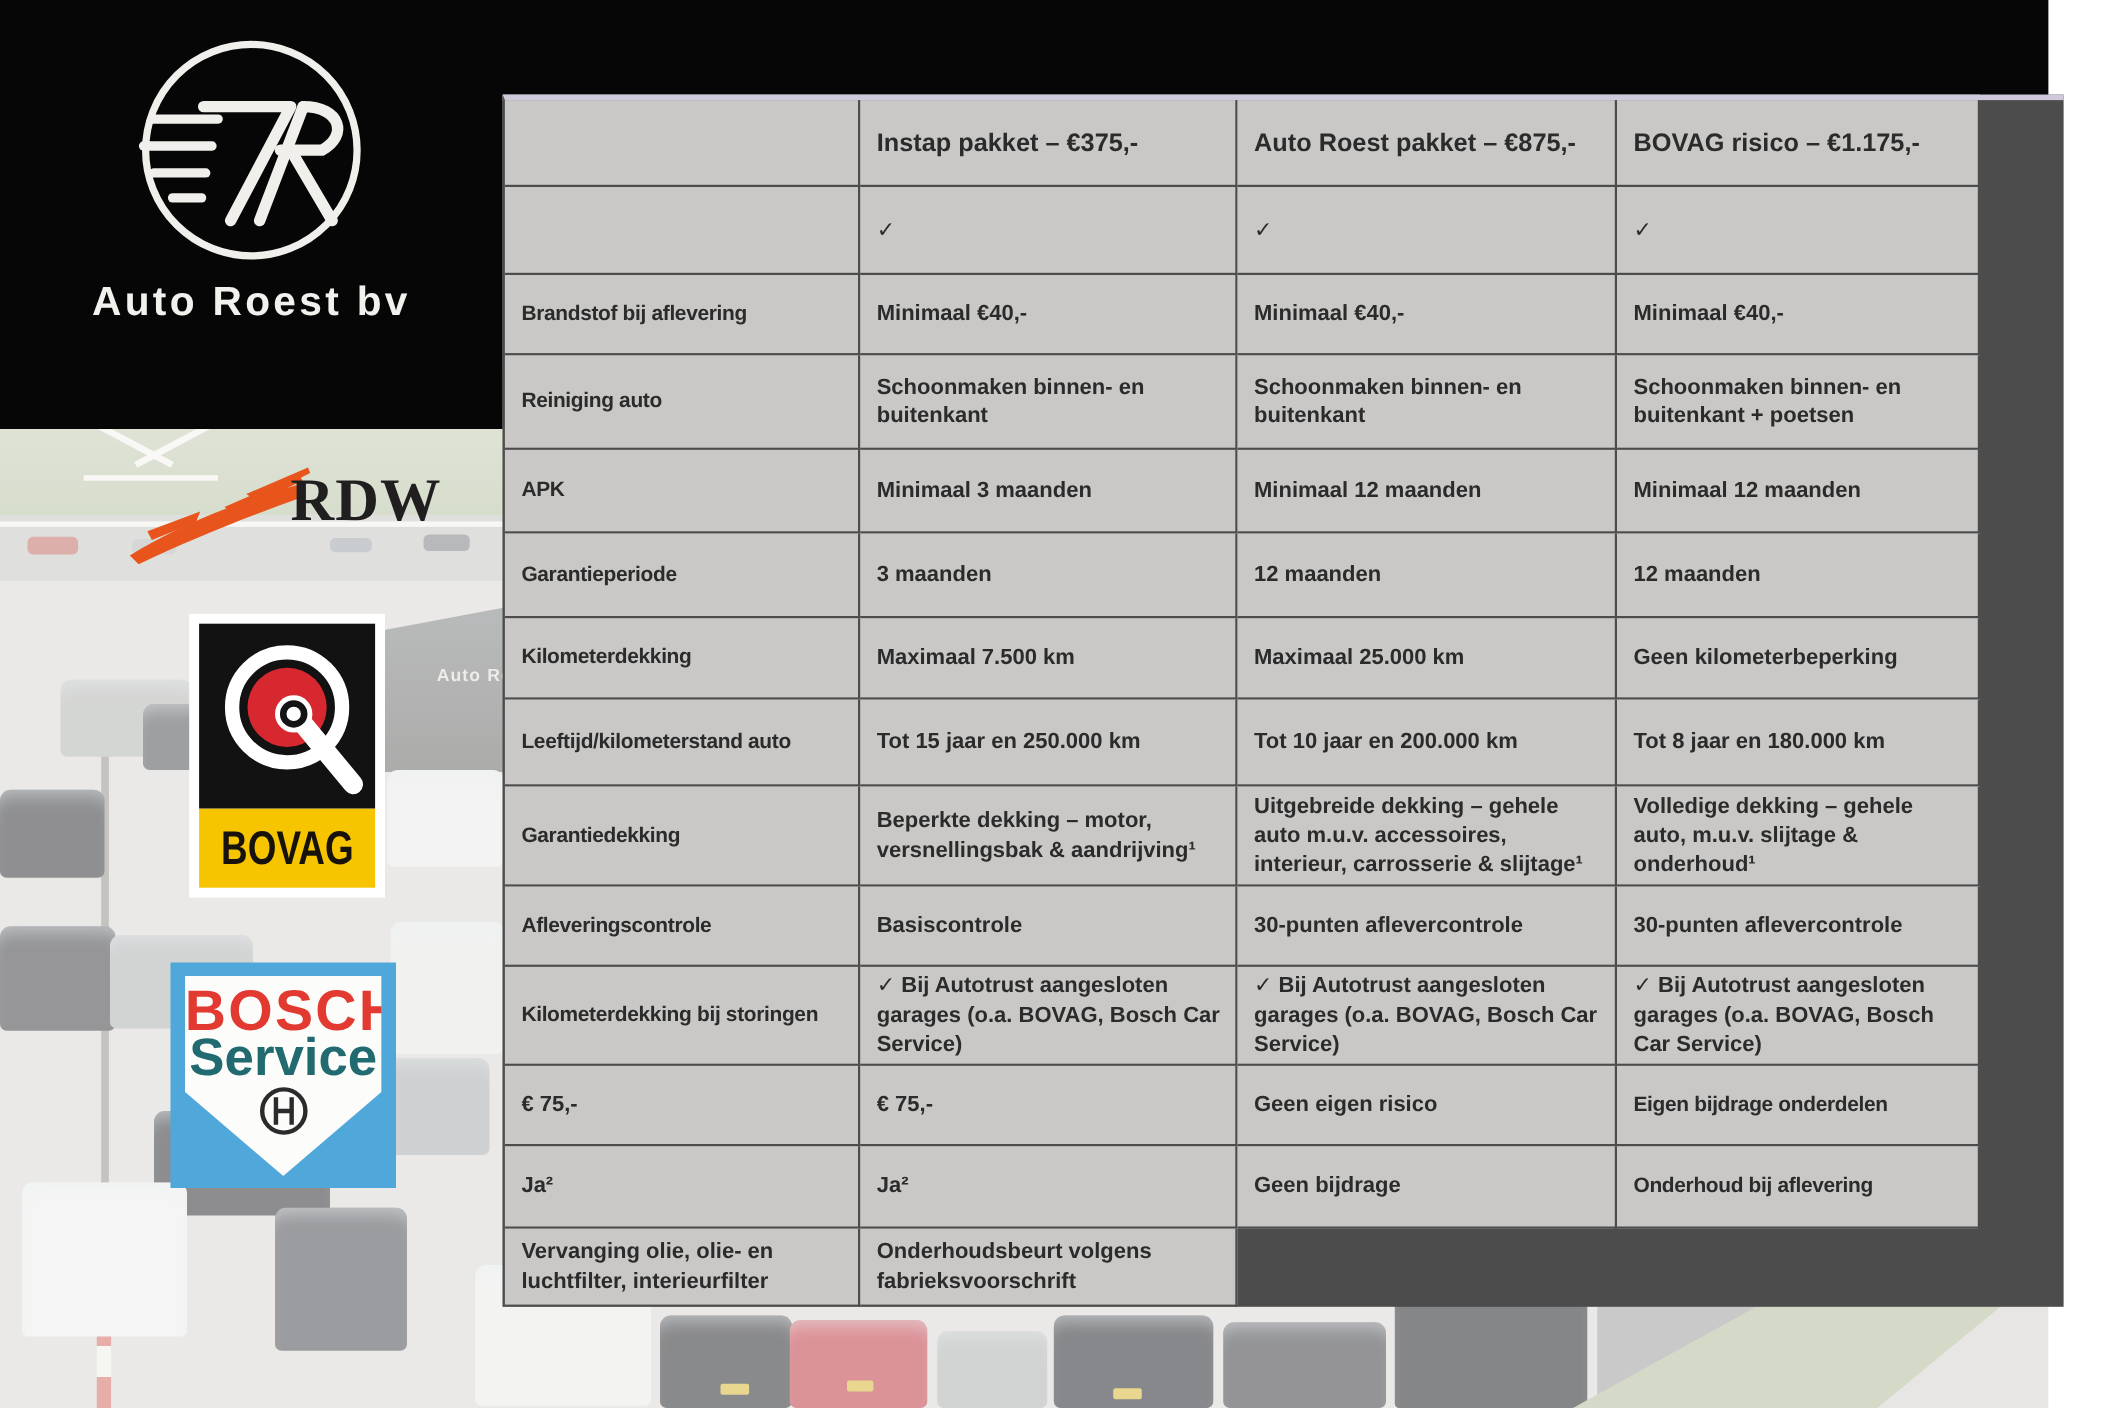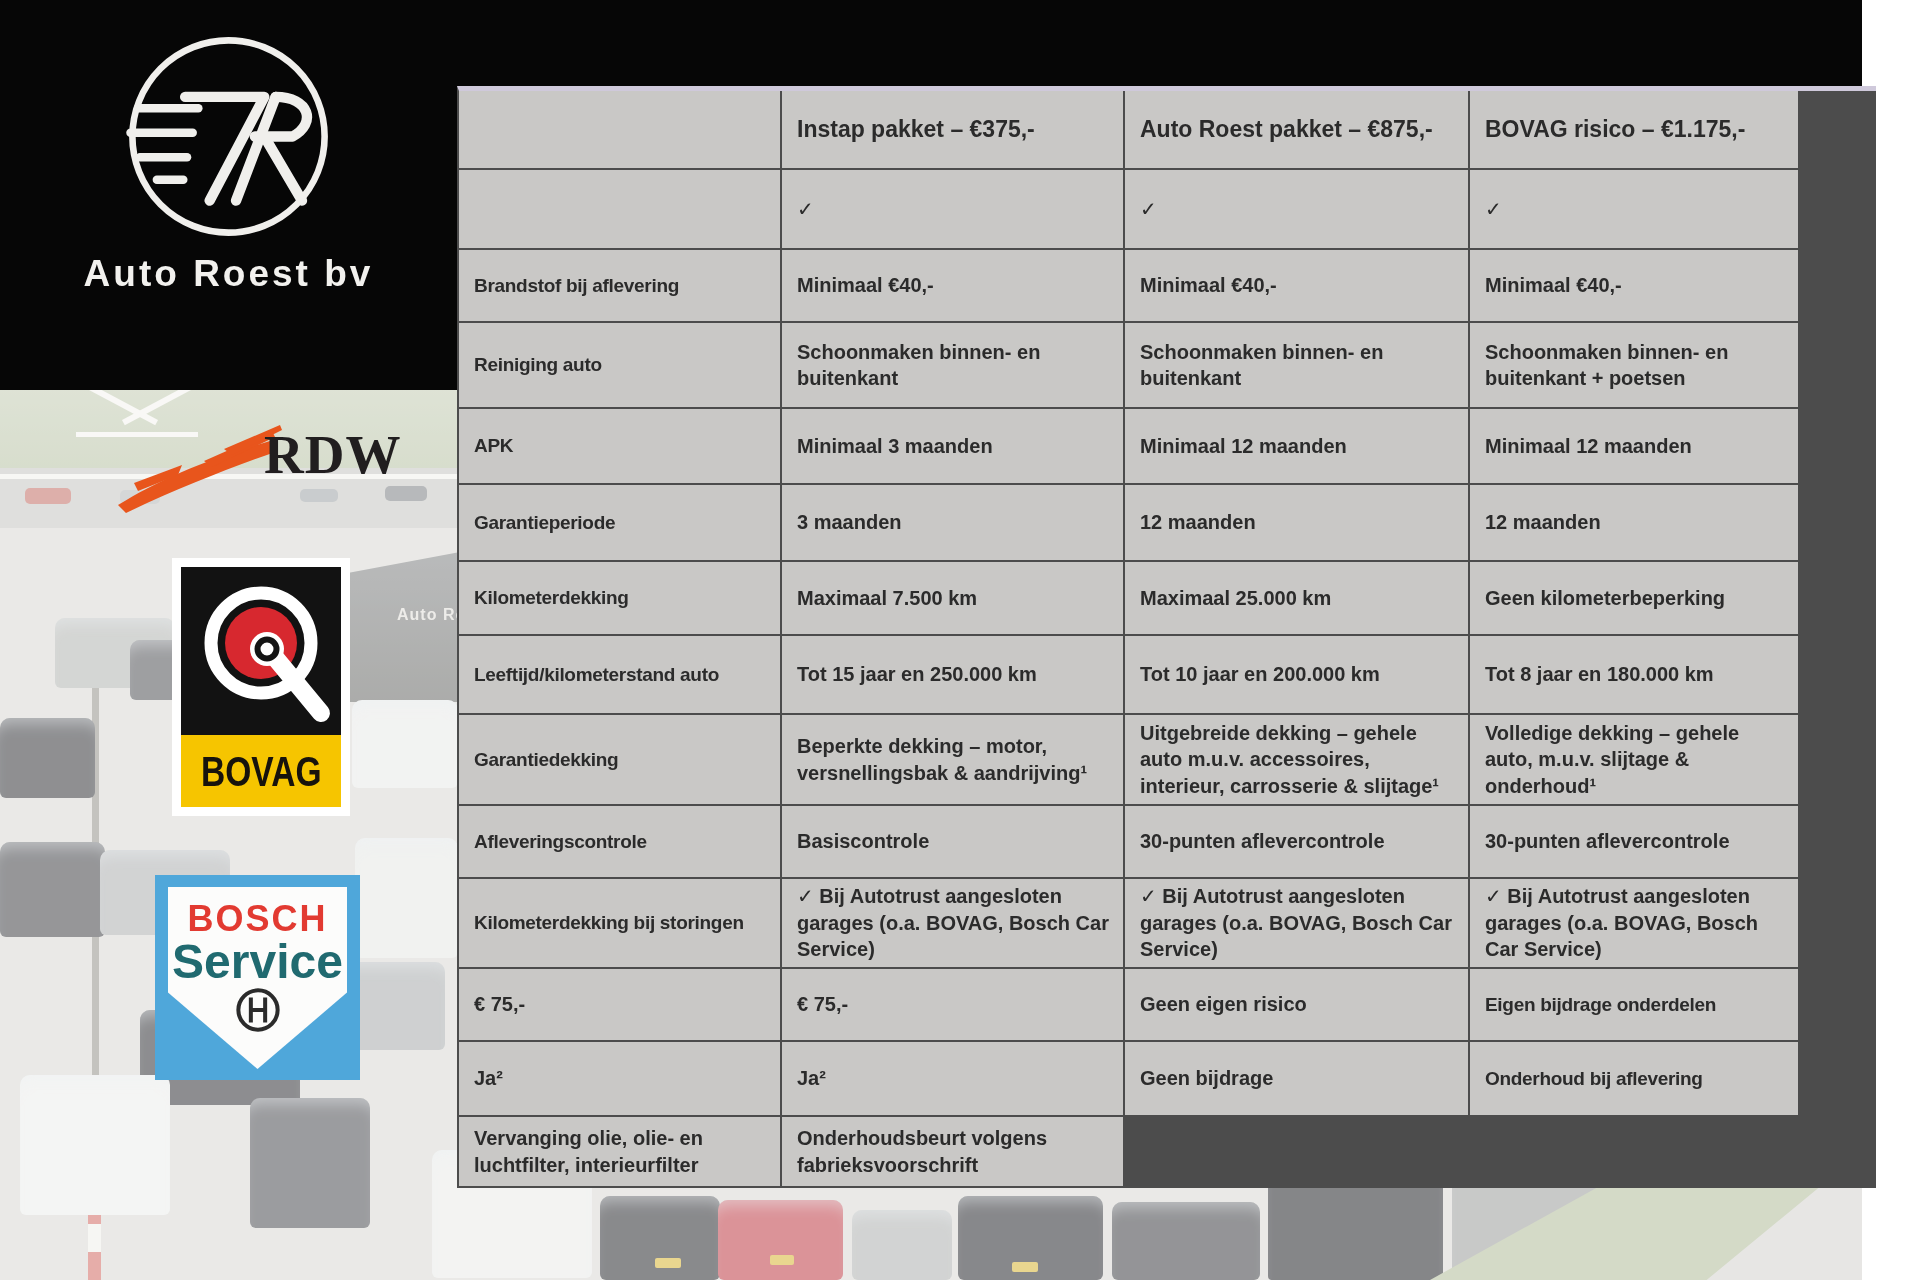--- a/index.html
+++ b/index.html
@@ -43,21 +43,21 @@
   .bovag{position:absolute;left:172px;top:558px;width:178px;height:258px;background:#ffffff;z-index:4;
          box-sizing:border-box;padding:9px;}
   .bovag-black{width:160px;height:168px;background:#121212;position:relative;}
   .bovag-yellow{width:160px;height:72px;background:#f6c500;display:flex;align-items:center;justify-content:center;}
   .bovag-yellow span{font-size:43px;font-weight:bold;color:#17130c;transform:scaleX(.78);letter-spacing:0px;}
 
   
   .bosch{position:absolute;left:155px;top:875px;width:205px;height:205px;background:#4fa7da;z-index:4;}
   .bosch-shield{position:absolute;left:13px;top:12px;width:179px;height:182px;background:#fcfcfb;
                 clip-path:polygon(0 0,100% 0,100% 58%,50% 100%,0 58%);text-align:center;}
-  .bosch-word{display:block;margin-top:10px;font-size:36px;line-height:44px;font-weight:bold;
+  .bosch-word{display:block;margin-top:10px;font-size:52px;line-height:44px;font-weight:bold;
               color:#e23a31;letter-spacing:2px;}
   .service-word{display:block;font-size:48px;line-height:42px;font-weight:bold;color:#206a70;}
 </style>
 </head>
 <body>
 
 <div class="stage">
 
   <div class="photo">
     <div class="ph" style="left:0;top:345px;width:1870px;height:175px;background:linear-gradient(#cdd4bf,#b3bfa0);"></div>

